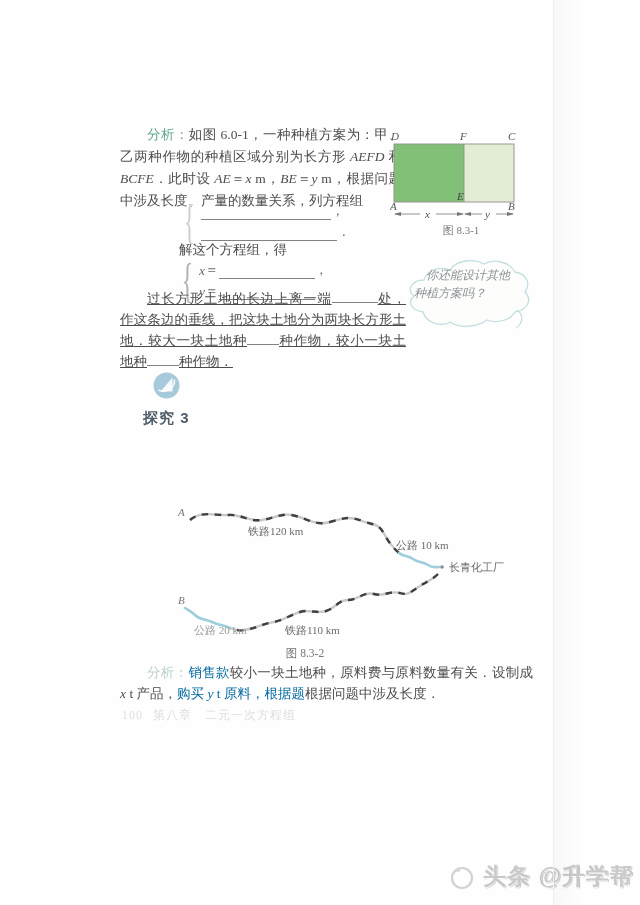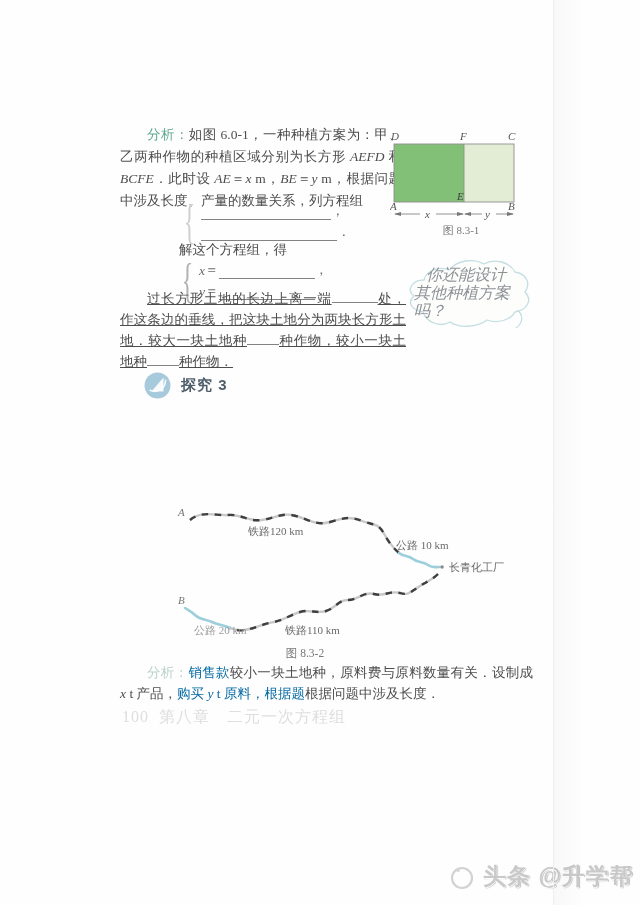--- a/index.html
+++ b/index.html
@@ -12,26 +12,26 @@
   .indent { text-indent:2em; }
   .lbl-analysis { color:#5fa88e; }
   .it { font-style:italic;margin-top:44px; }
   .blank { display:inline-block; border-bottom:1px solid #828282; height:13px; vertical-align:baseline; }
   .eq { position:absolute; display:flex; align-items:center; }
   .brace { font-size:48px; font-weight:400; line-height:0.9; transform:scaleX(.5); }
   .brace-light { color:#cfcfcf; }
   .brace-mid { color:#b2b2b2; }
   .eq-rows { display:flex; flex-direction:column; gap:3px; }
   .eq-row { display:flex; align-items:flex-end; height:18px; font-size:13.5px; color:#6b6b6b; }
-  .inquiry-head { position:absolute; left:143px; top:371px; display:flex; align-items:center; gap:9px; }
+  .inquiry-head { position:absolute; left:143px; top:371px; display:flex; align-items:center; gap:9px;flex-direction:column; }
   .inquiry-title { font-size:15px; font-weight:bold; color:#4f5e6b; letter-spacing:1px; font-family:"Liberation Sans", sans-serif; }
   .fade { color:#0369a1; }
   .fade-label { color:#b9d2c6; }
-  .bubble-text { position:absolute; left:414px; top:266px; width:102px; font-size:16px; line-height:18px; color:#8d9297; text-indent:12px; font-style:italic; }
-  .footer { position:absolute; left:122px; top:707px; font-size:16px; color:#dedede; letter-spacing:1px; }
+  .bubble-text { position:absolute; left:414px; top:266px; width:102px; font-size:12px; line-height:18px; color:#8d9297; text-indent:12px; font-style:italic; }
+  .footer { position:absolute; left:122px; top:707px; font-size:12px; color:#dedede; letter-spacing:1px; }
   .footer span { margin-right:10px; }
   .watermark { position:absolute; left:448px; top:861px; display:flex; align-items:center; gap:7px; }
   .watermark-text { font-family:"Liberation Sans", sans-serif; font-size:23px; font-weight:bold; color:#c9c9c9; text-shadow:0 1px 0 #ffffff, 1px 1px 1px #bdbdbd; letter-spacing:1px; }
   svg text { font-family:"Liberation Serif", serif; }
 </style>
 </head>
 <body>
 
 <div id="page">
 

